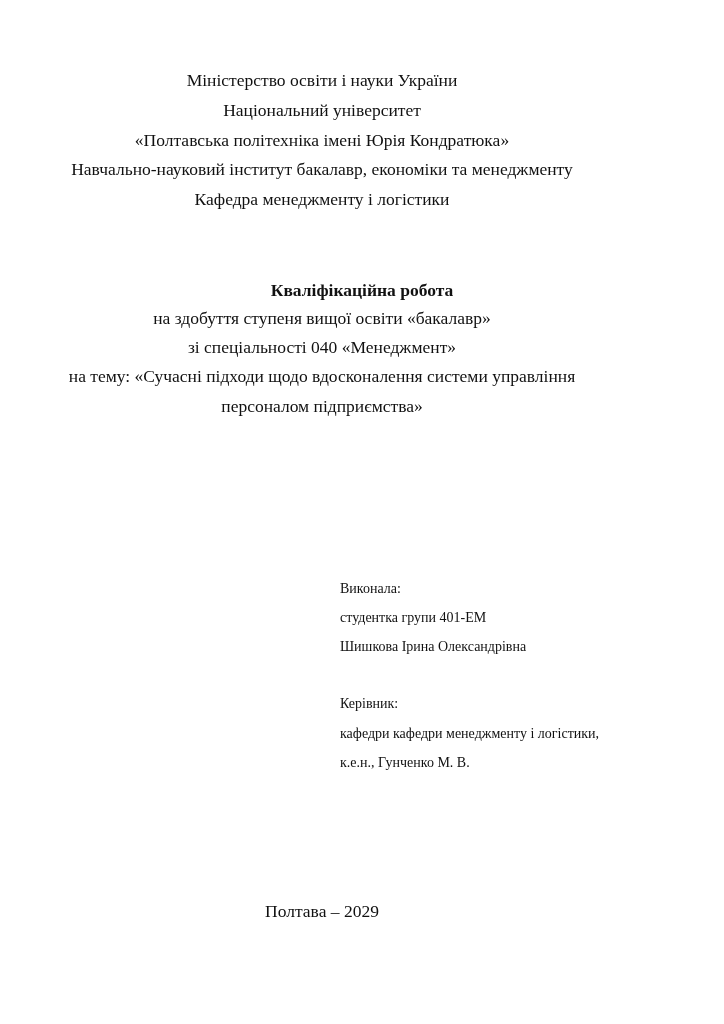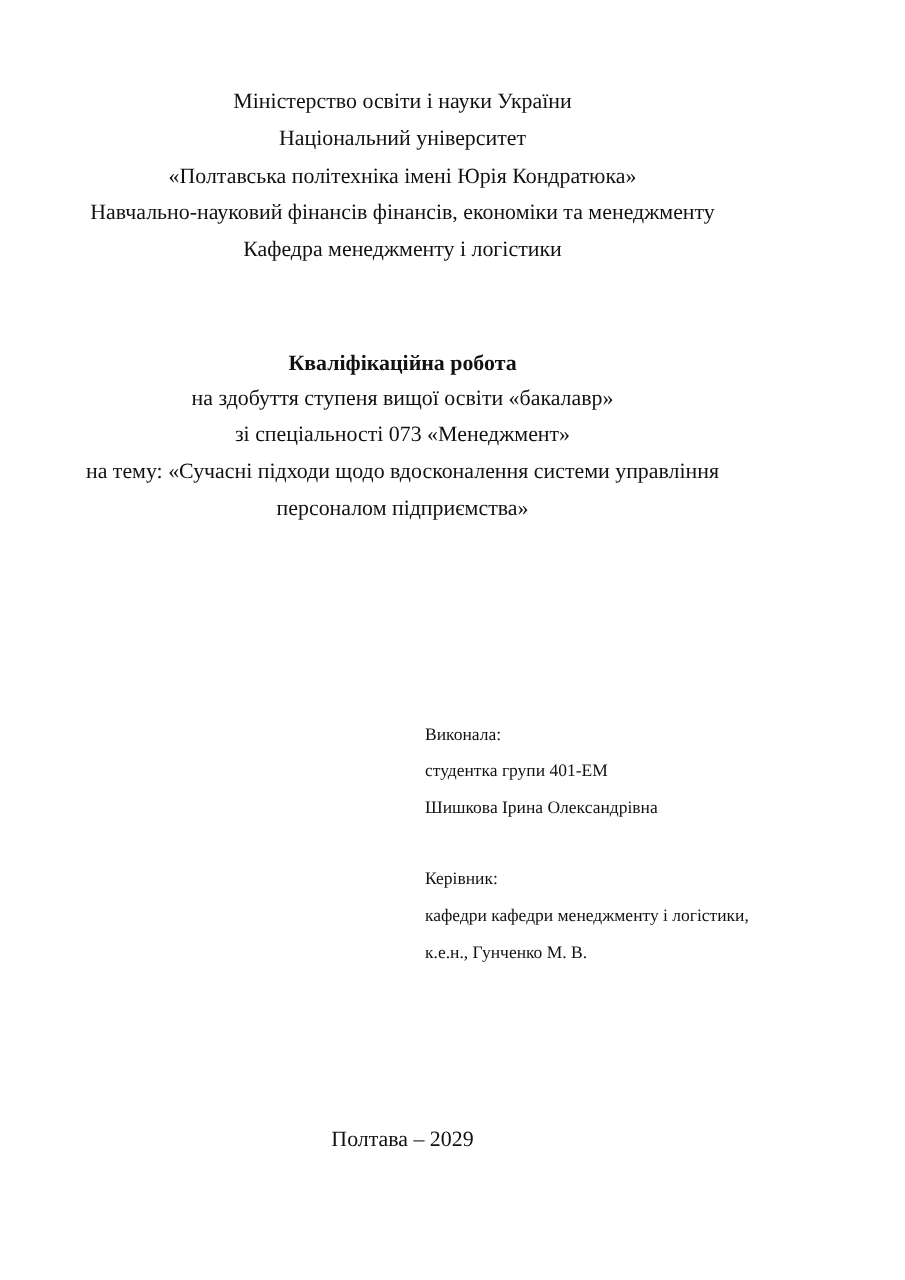--- a/index.html
+++ b/index.html
@@ -5,39 +5,39 @@
   html, body { margin: 0; padding: 0; background: #ffffff; }
   body {
     width: 724px; height: 1024px; position: relative; overflow: hidden;
     font-family: "Liberation Serif", "DejaVu Serif", serif;
     color: #111111;
   }
   .line {
     position: absolute; left: 0; width: 644px; text-align: center;
     font-size: 17.5px; line-height: 20px; white-space: nowrap;
   }
-  .bold { font-weight: bold; }
+  .bold { font-weight: bold; padding-left: 40px; }
   .left-block {
     position: absolute; left: 340px; font-size: 14px; line-height: 20px; white-space: nowrap;
   }
 </style>
 </head>
 <body>
 
 <div>
 
   <div class="line" style="top:70px">Міністерство освіти і науки України</div>
   <div class="line" style="top:100px">Національний університет</div>
   <div class="line" style="top:130px">«Полтавська політехніка імені Юрія Кондратюка»</div>
-  <div class="line" style="top:159px">Навчально-науковий фінансів фінансів, економіки та менеджменту</div>
+  <div class="line" style="top:159px">Навчально-науковий інститут бакалавр, економіки та менеджменту</div>
   <div class="line" style="top:189px">Кафедра менеджменту і логістики</div>
 
   <div class="line bold" style="top:280px">Кваліфікаційна робота</div>
   <div class="line" style="top:308px">на здобуття ступеня вищої освіти «бакалавр»</div>
-  <div class="line" style="top:337px">зі спеціальності 073 «Менеджмент»</div>
+  <div class="line" style="top:337px">зі спеціальності 040 «Менеджмент»</div>
   <div class="line" style="top:366px">на тему: «Сучасні підходи щодо вдосконалення системи управління</div>
   <div class="line" style="top:396px">персоналом підприємства»</div>
 
   <div class="left-block" style="top:579px">Виконала:</div>
   <div class="left-block" style="top:608px">студентка групи 401-ЕМ</div>
   <div class="left-block" style="top:637px">Шишкова Ірина Олександрівна</div>
 
   <div class="left-block" style="top:694px">Керівник:</div>
   <div class="left-block" style="top:724px">кафедри кафедри менеджменту і логістики,</div>
   <div class="left-block" style="top:753px">к.е.н., Гунченко М. В.</div>

